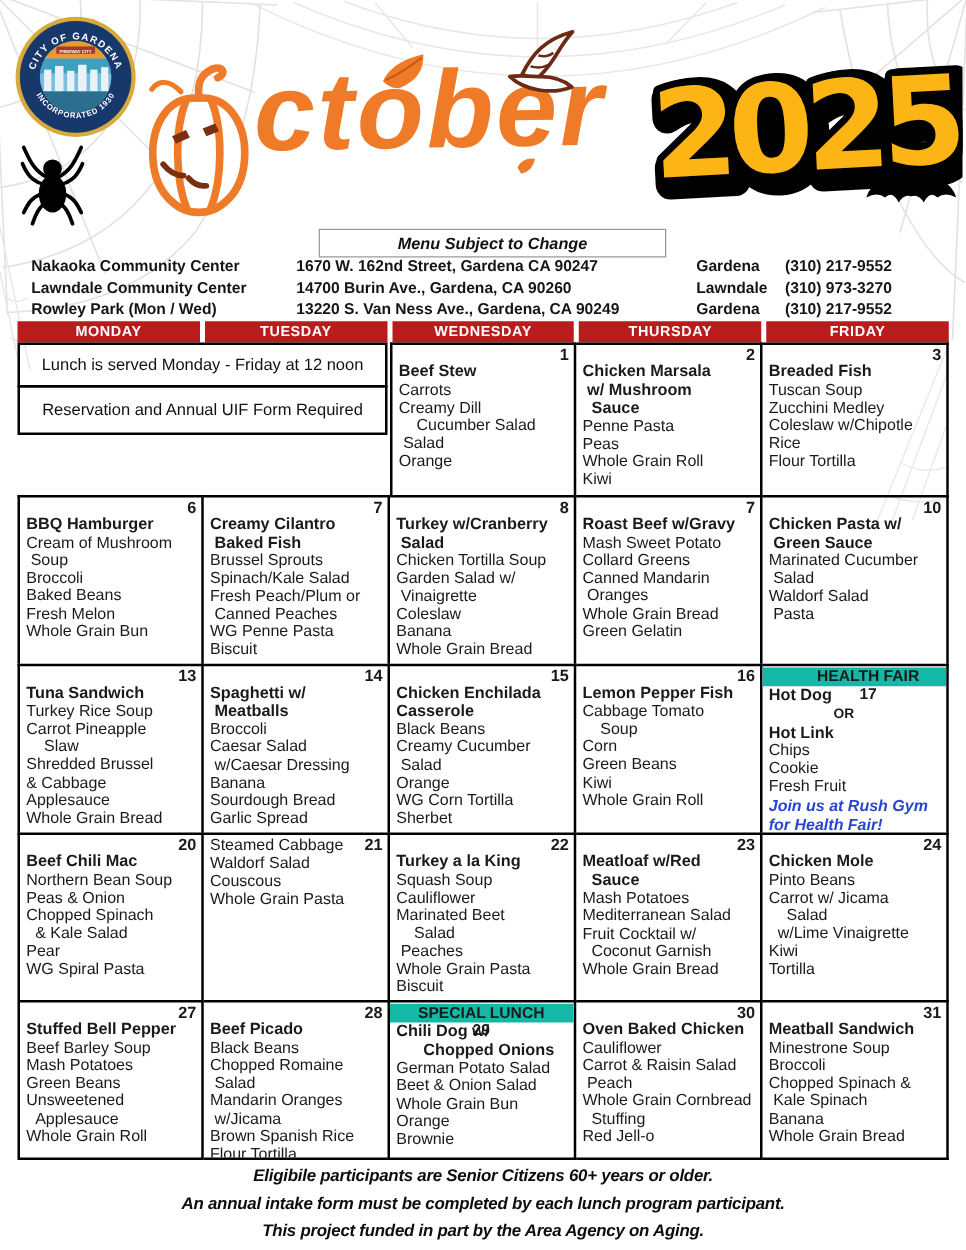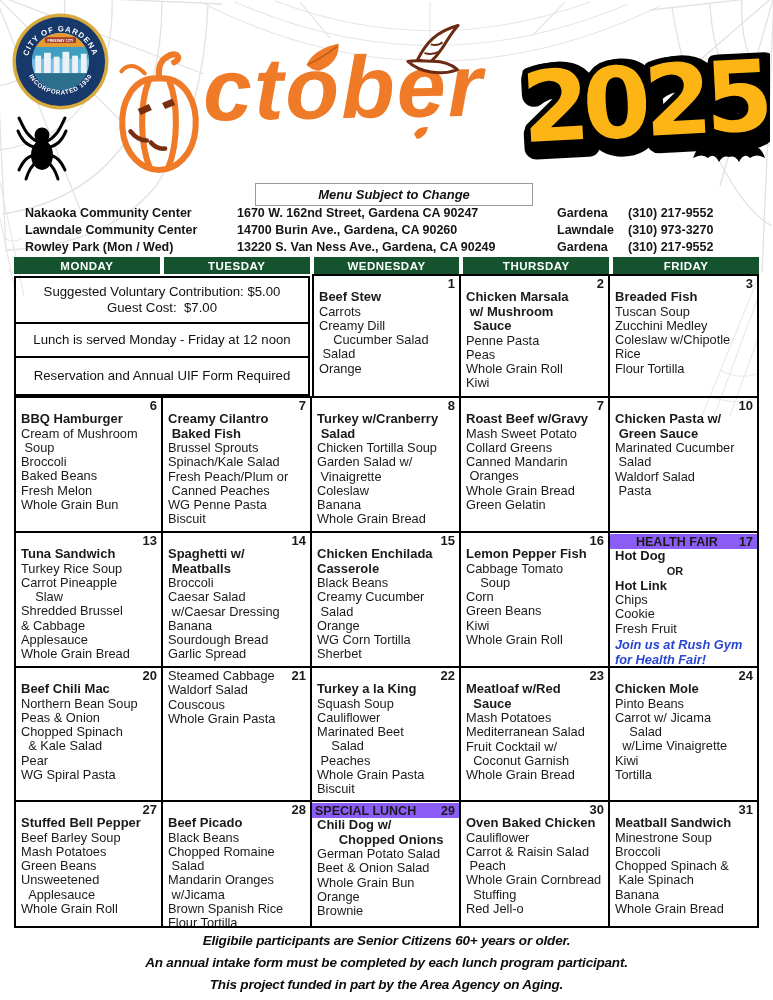--- a/index.html
+++ b/index.html
@@ -23,41 +23,42 @@
   }
   .loc-row{position:absolute;left:0;width:773px;height:17px;font-size:12.5px;font-weight:bold;color:#151515;}
   .loc-name{position:absolute;left:25px;}
   .loc-addr{position:absolute;left:237px;}
   .loc-city{position:absolute;left:557px;}
   .loc-phone{position:absolute;left:628px;}
   
   .cal{position:absolute;left:14px;top:257px;width:745px;}
   .day-head{display:flex;gap:4px;height:17px;}
   .day-head .dh{
-    flex:1;background:#14532d;color:#fff;font-weight:bold;font-size:11.5px;
+    flex:1;background:#b91c1c;color:#fff;font-weight:bold;font-size:11.5px;
     display:flex;align-items:center;justify-content:center;letter-spacing:.5px;
   }
   .week-row{display:flex;}
   .r1{height:122px}.r2{height:135px}.r3{height:135px}.r4{height:134px}.r5{height:128px}
   .cell{
     position:relative;width:149px;box-sizing:border-box;overflow:hidden;
     border-top:2px solid #000;border-right:2px solid #000;
     padding:1px 2px 0 5px;
   }
   .cell.bl{border-left:2px solid #000;}
   .week-row.last .cell{border-bottom:2px solid #000;}
   .date{position:absolute;top:0px;right:4px;font-weight:bold;font-size:13px;}
   .ctitle{font-weight:bold;font-size:13px;line-height:14.5px;margin-top:13px;white-space:pre-wrap;}
   .has-banner .ctitle{margin-top:0;}
   .items{margin-top:0;}
   .line{font-size:12.8px;line-height:14.3px;white-space:pre-wrap;}
   .banner{
-    margin:0 -2px 0 -5px;height:15px;background:#8b5cf6;display:flex;
+    margin:0 -2px 0 -5px;height:15px;background:#14b8a6;display:flex;
     justify-content:space-between;align-items:center;font-weight:bold;font-size:12.5px;
     padding:0 4px 0 3px;
+    flex-direction:column;
   }
   .banner.banner-hf{padding-left:26px;}
   .orline{font-weight:bold;font-size:11px;line-height:15px;text-align:center;padding-right:20px;}
   .note{
     color:#2946D1;font-weight:bold;font-style:italic;text-align:left;
     font-size:12.8px;line-height:15px;white-space:pre-wrap;margin-top:1px;
   }
   
   .info-region{width:298px;box-sizing:border-box;padding-top:2px;}
   .ibox{
@@ -251,22 +252,20 @@
   <div class="day-head">
     <div class="dh">MONDAY</div>
     <div class="dh">TUESDAY</div>
     <div class="dh">WEDNESDAY</div>
     <div class="dh">THURSDAY</div>
     <div class="dh">FRIDAY</div>
   </div>
 
   <div class="week-row r1">
     <div class="info-region">
-      <div class="ibox ibox1">Suggested Voluntary Contribution: $5.00
-Guest Cost:  $7.00</div>
       <div class="ibox ibox2">Lunch is served Monday - Friday at 12 noon</div>
       <div class="ibox ibox3">Reservation and Annual UIF Form Required</div>
     </div>
     <div class="cell bl">
       <span class="date">1</span>
       <div class="ctitle">Beef Stew</div>
       <div class="items">
           <div class="line">Carrots</div>
           <div class="line">Creamy Dill</div>
           <div class="line">    Cucumber Salad</div>

